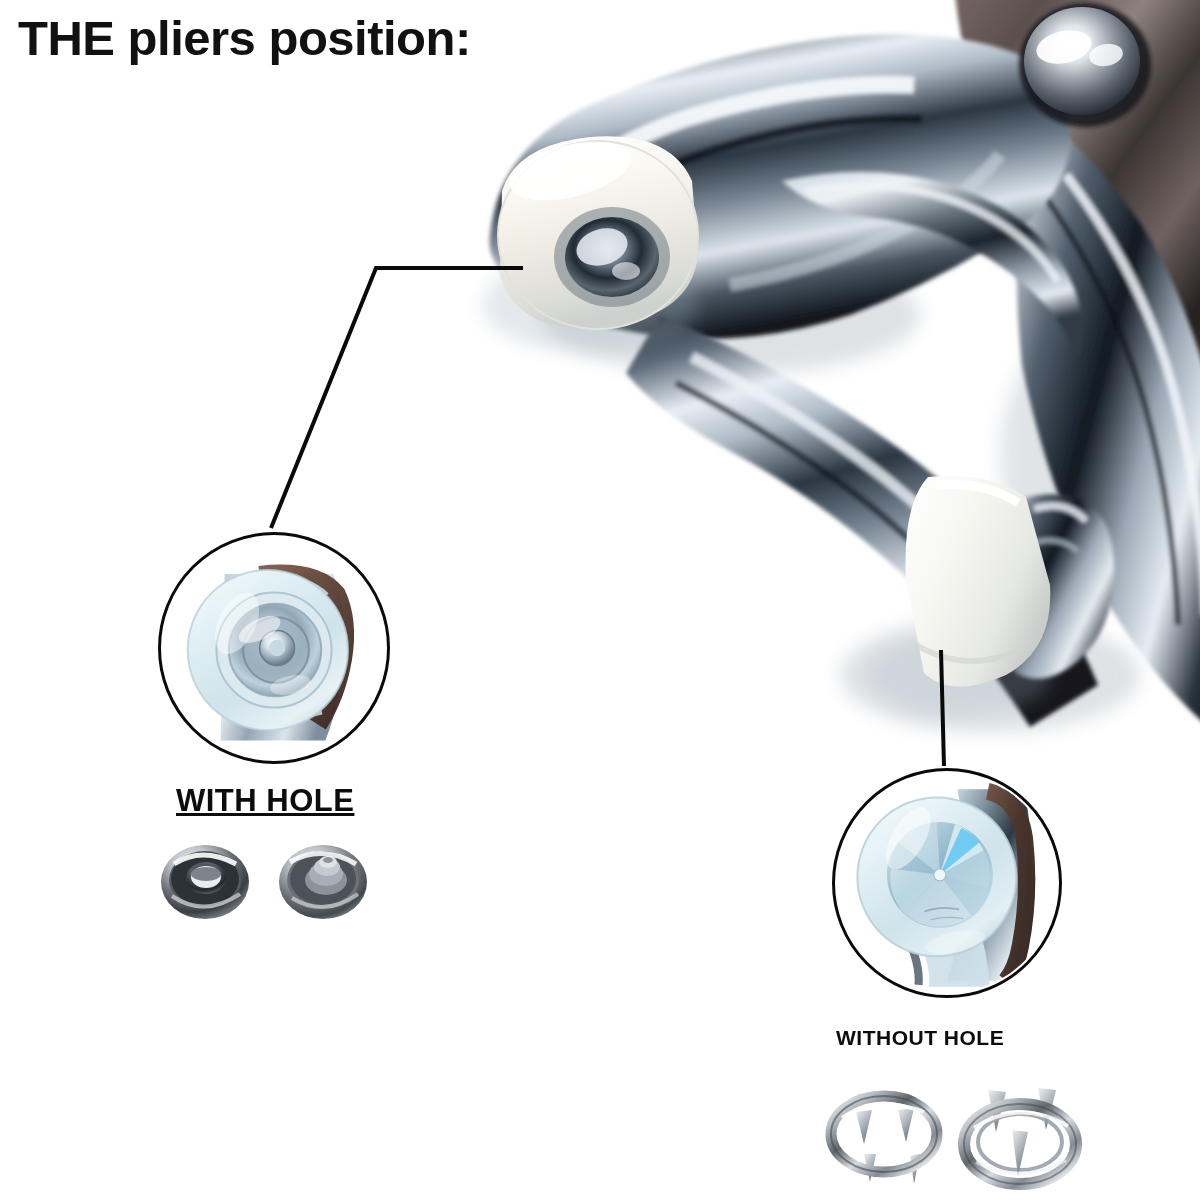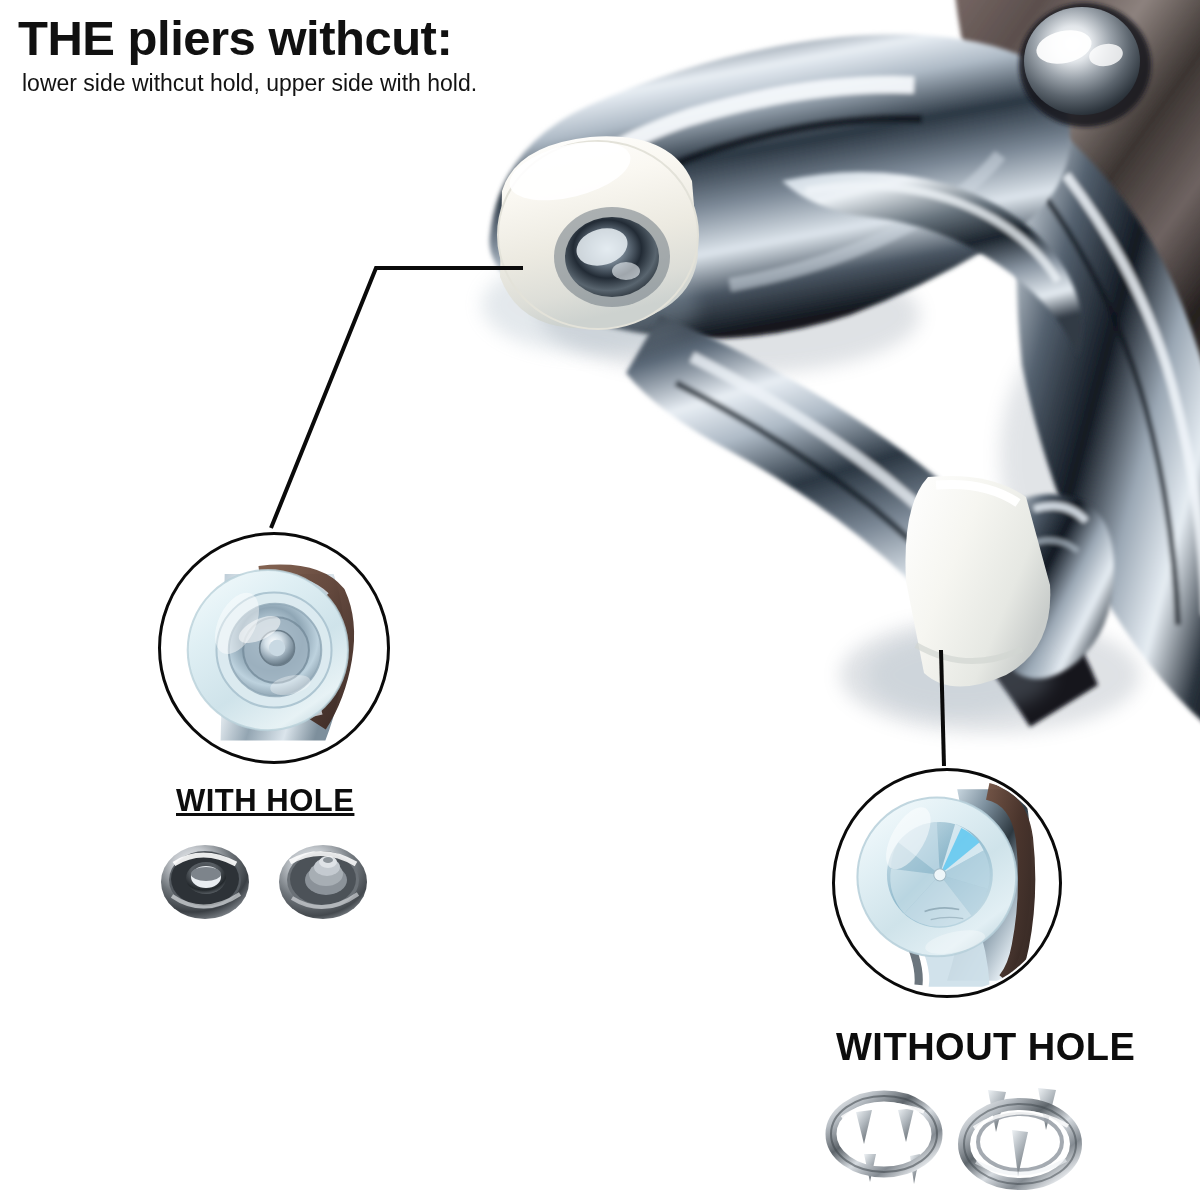--- a/index.html
+++ b/index.html
@@ -40,21 +40,21 @@
   }
 
   .callout-label {
     position: absolute;
     font-weight: bold;
     color: #0d0d0d;
     white-space: nowrap;
     letter-spacing: 0.5px;
   }
   #label-with-hole   { left: 176px; top: 783px; font-size: 31px; text-decoration: underline; }
-  #label-without-hole{ left: 836px; top: 1026px; font-size: 38px; }
+  #label-without-hole{ left: 836px; top: 1026px; font-size: 21px; }
 
   
   .layer {
     position: absolute;
     left: 0; top: 0;
     width: 1200px;
     height: 1200px;
     pointer-events: none;
   }
 
@@ -495,16 +495,15 @@
 
         <ellipse cx="214" cy="60" rx="42" ry="28" fill="none" stroke="#9aa1a8" stroke-width="4" opacity="0.9"></ellipse>
 
         <path d="M 206,48 L 212,94 L 222,50 Z" fill="url(#prongGrad)"></path>
         <path d="M 168,46 Q 214,16 262,44" fill="none" stroke="#ffffff" stroke-width="4" opacity="0.8"></path>
         <path d="M 170,80 Q 214,104 260,78" fill="none" stroke="#eff2f5" stroke-width="4" opacity="0.6"></path>
       </g>
     </svg>
   </div>
 
-  <div id="title">THE pliers withcut:</div>
-  <div id="subtitle">lower side withcut hold, upper side with hold.</div>
+  <div id="title">THE pliers position:</div>
 
 </div>
 
 </body></html>

